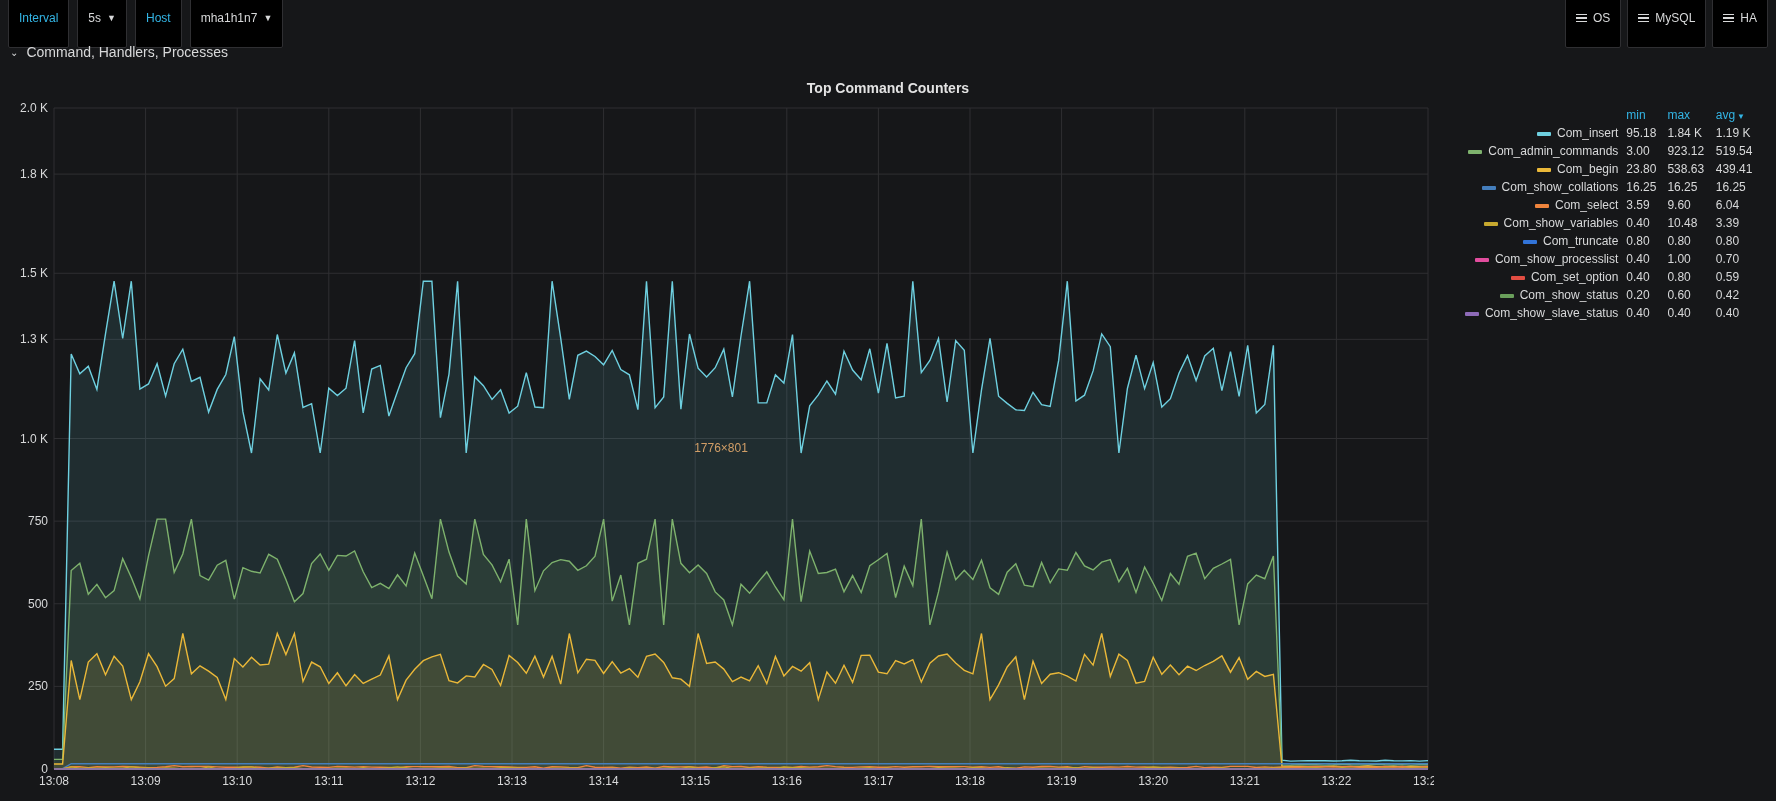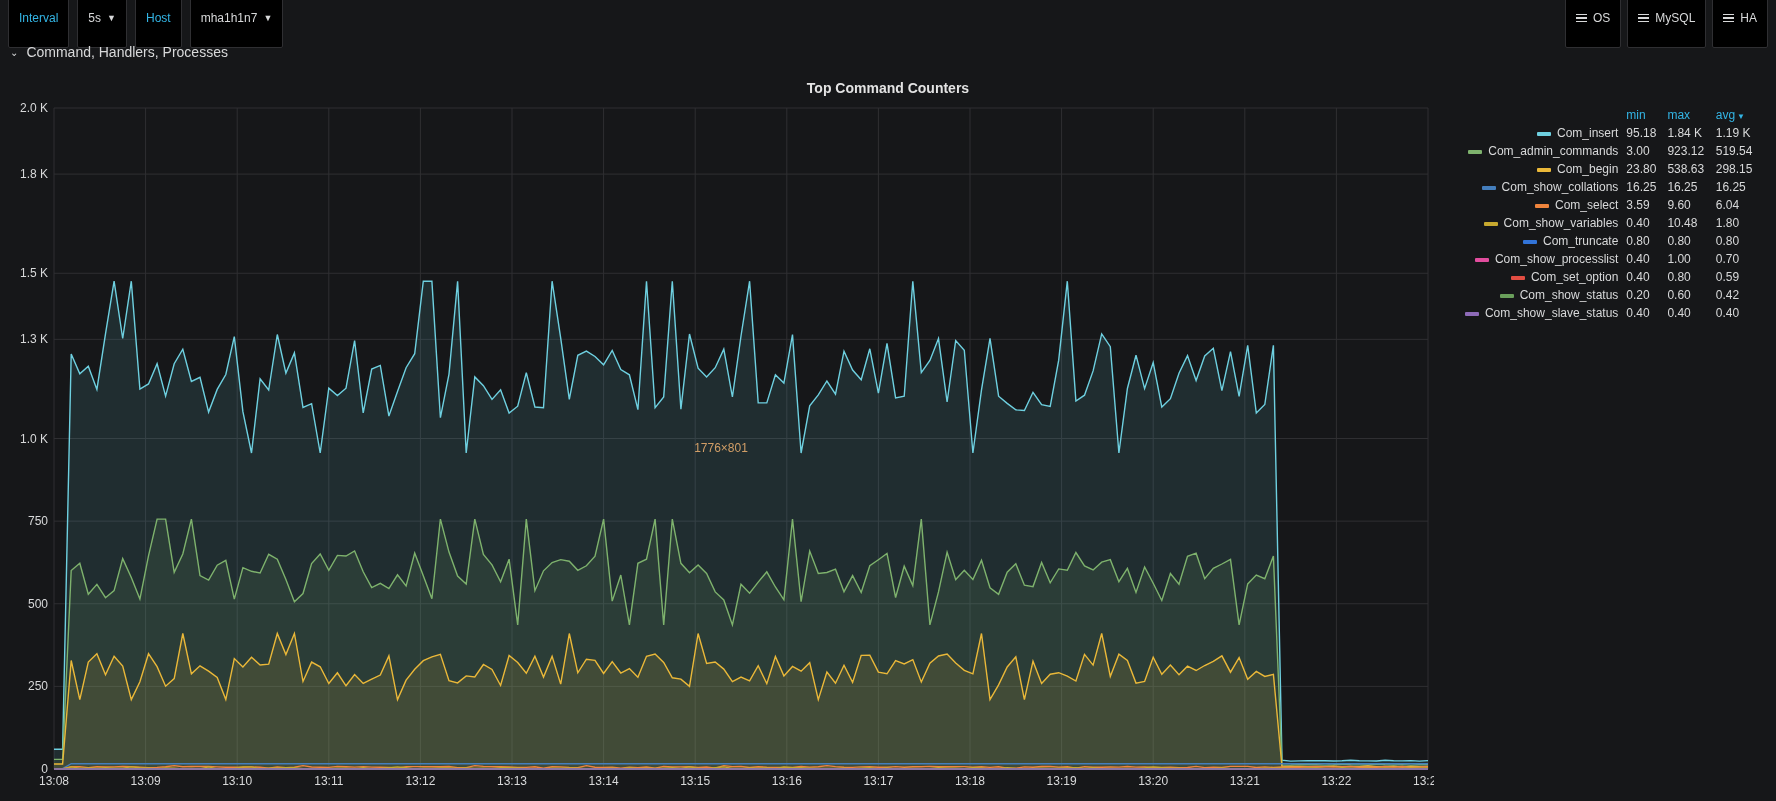--- a/index.html
+++ b/index.html
@@ -268,39 +268,39 @@
             <tr>
               <td><span class="swatch" style="background: rgb(126, 178, 109);"></span><span>Com_admin_commands</span></td>
               <td>3.00</td>
               <td>923.12</td>
               <td>519.54</td>
             </tr>
             <tr>
               <td><span class="swatch" style="background: rgb(234, 184, 57);"></span><span>Com_begin</span></td>
               <td>23.80</td>
               <td>538.63</td>
-              <td>298.15</td>
+              <td>439.41</td>
             </tr>
             <tr>
               <td><span class="swatch" style="background: rgb(68, 126, 188);"></span><span>Com_show_collations</span></td>
               <td>16.25</td>
               <td>16.25</td>
               <td>16.25</td>
             </tr>
             <tr>
               <td><span class="swatch" style="background: rgb(239, 132, 60);"></span><span>Com_select</span></td>
               <td>3.59</td>
               <td>9.60</td>
               <td>6.04</td>
             </tr>
             <tr>
               <td><span class="swatch" style="background: rgb(199, 169, 47);"></span><span>Com_show_variables</span></td>
               <td>0.40</td>
               <td>10.48</td>
-              <td>1.80</td>
+              <td>3.39</td>
             </tr>
             <tr>
               <td><span class="swatch" style="background: rgb(50, 116, 217);"></span><span>Com_truncate</span></td>
               <td>0.80</td>
               <td>0.80</td>
               <td>0.80</td>
             </tr>
             <tr>
               <td><span class="swatch" style="background: rgb(226, 77, 158);"></span><span>Com_show_processlist</span></td>
               <td>0.40</td>

